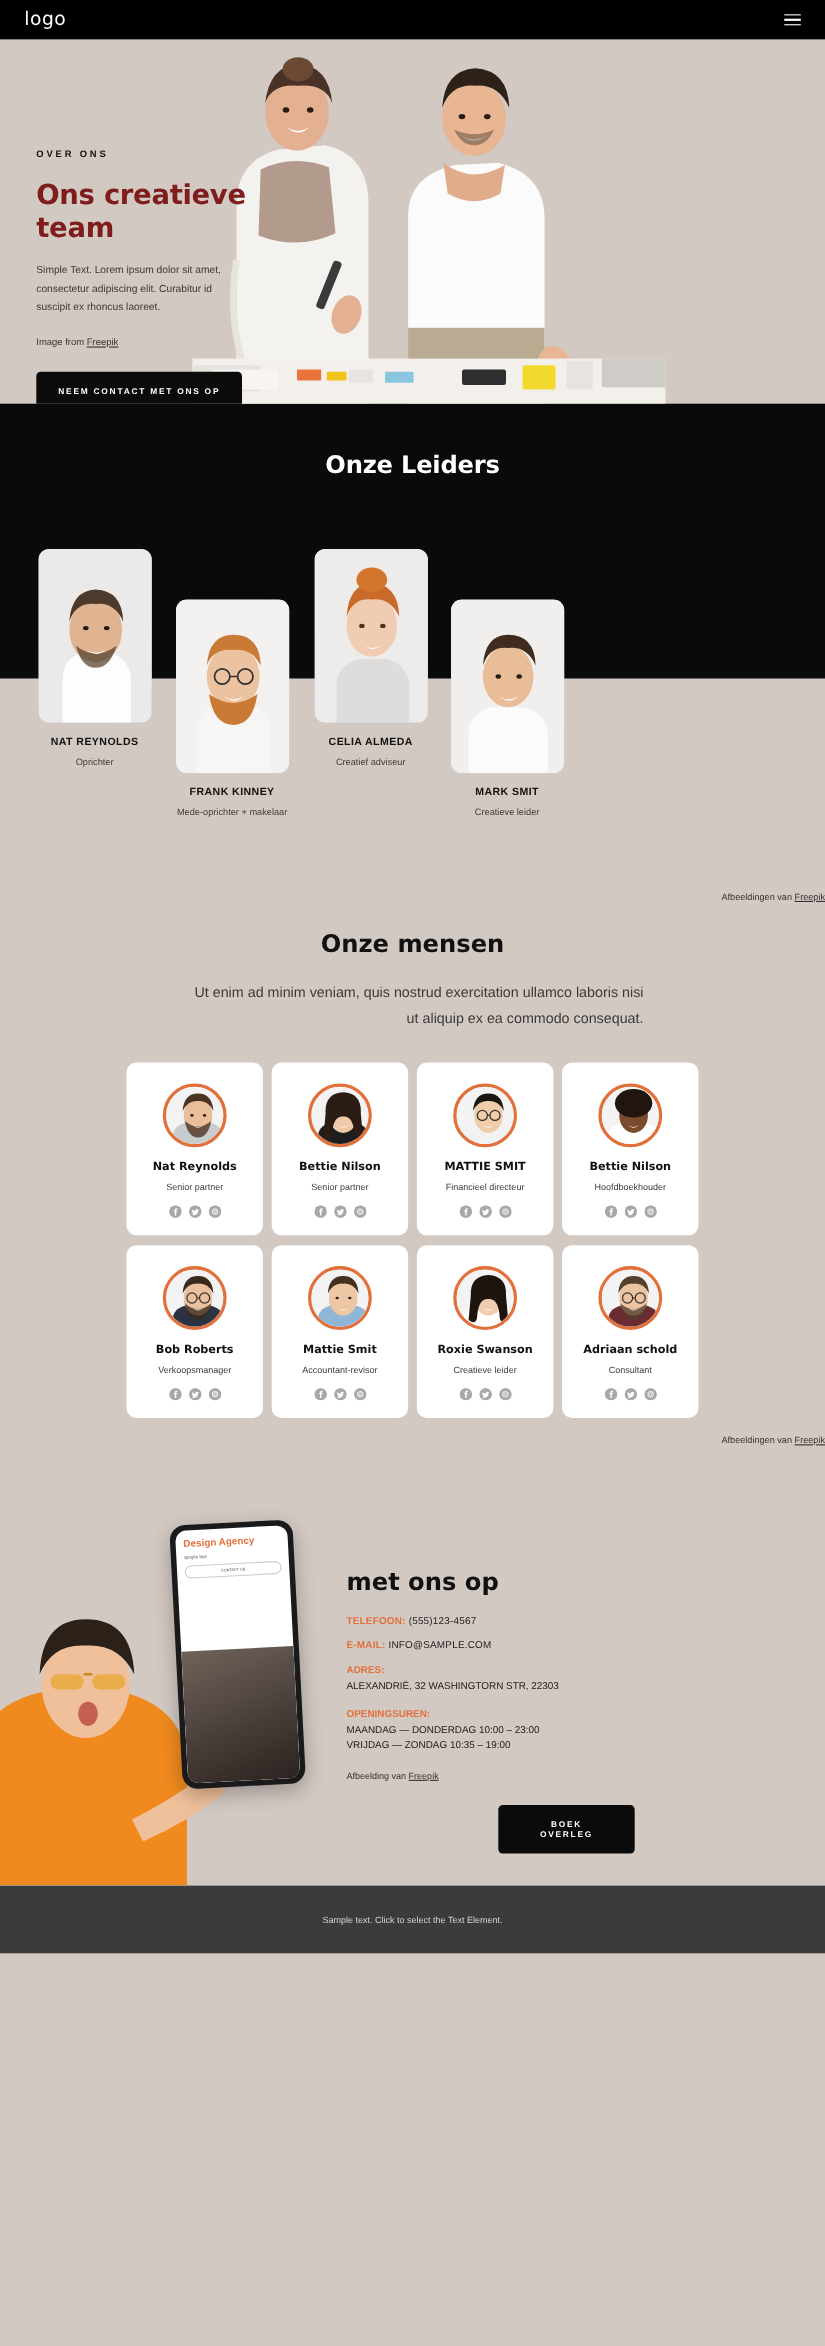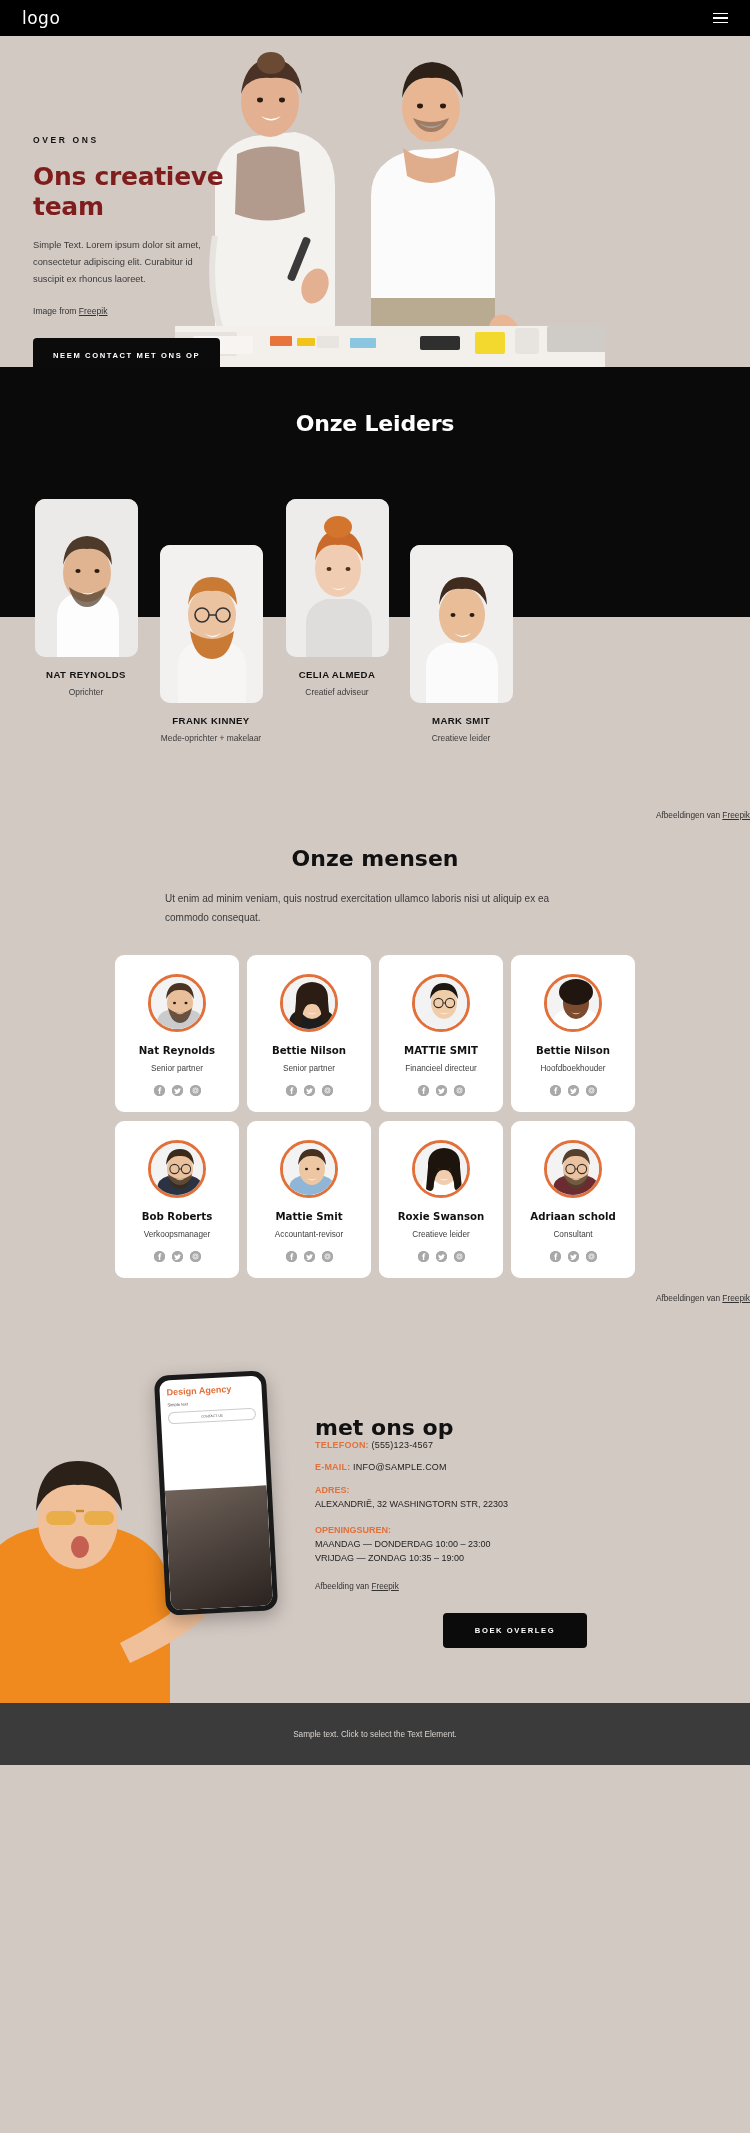--- a/index.html
+++ b/index.html
@@ -144,22 +144,22 @@
   .people { background: #d3c9c3; padding: 44px 0 40px; }
   .people-title {
     text-align: center;
     font-size: 22px;
     font-weight: 700;
     color: #111;
     font-family: "DejaVu Sans", sans-serif;
     margin-bottom: 19px;
   }
   .people-sub {
-    text-align: left;
-    font-size: 10px;
+    text-align: right;
+    font-size: 13px;
     line-height: 1.85;
     color: #3a3a3a;
     max-width: 420px;
     margin: 0 auto 28px;
   }
   .grid {
     display: grid;
     grid-template-columns: repeat(4, 124px);
     gap: 8px;
     justify-content: center;
@@ -243,39 +243,40 @@
     left: 0; bottom: 0; right: 0;
     height: 120px;
     background: linear-gradient(160deg,#6f625a,#2b2320);
   }
   .contact-copy { position: absolute; left: 315px; top: 72px; width: 400px; }
   .contact-title {
     font-size: 22px;
     font-weight: 700;
     color: #111;
     font-family: "DejaVu Sans", sans-serif;
+    margin-bottom: 17px;
   }
   .cline { font-size: 9px; color: #1d1d1d; margin-bottom: 12px; letter-spacing: .2px; }
   .clabel { color: #e2703a; font-weight: 700; }
   .cblock { font-size: 9px; color: #1d1d1d; margin-bottom: 12px; line-height: 1.55; }
   .credit-left { font-size: 8.2px; color: #333; margin: 16px 0 5px; }
   .credit-left a { color: #333; text-decoration: underline; }
   .btn-book {
     display: block;
     margin: 22px auto 0;
     background: #0b0b0b;
     color: #fff;
     font-size: 7.6px;
     font-weight: 700;
     letter-spacing: 1.6px;
     padding: 13px 26px;
     border: none;
     border-radius: 4px;
     cursor: pointer;
-    width: 144px;
+    width: 124px;
     text-align: center;
   }
 
   
   .footer {
     background: #3b3b3b;
     height: 62px;
     display: flex;
     align-items: center;
     justify-content: center;

